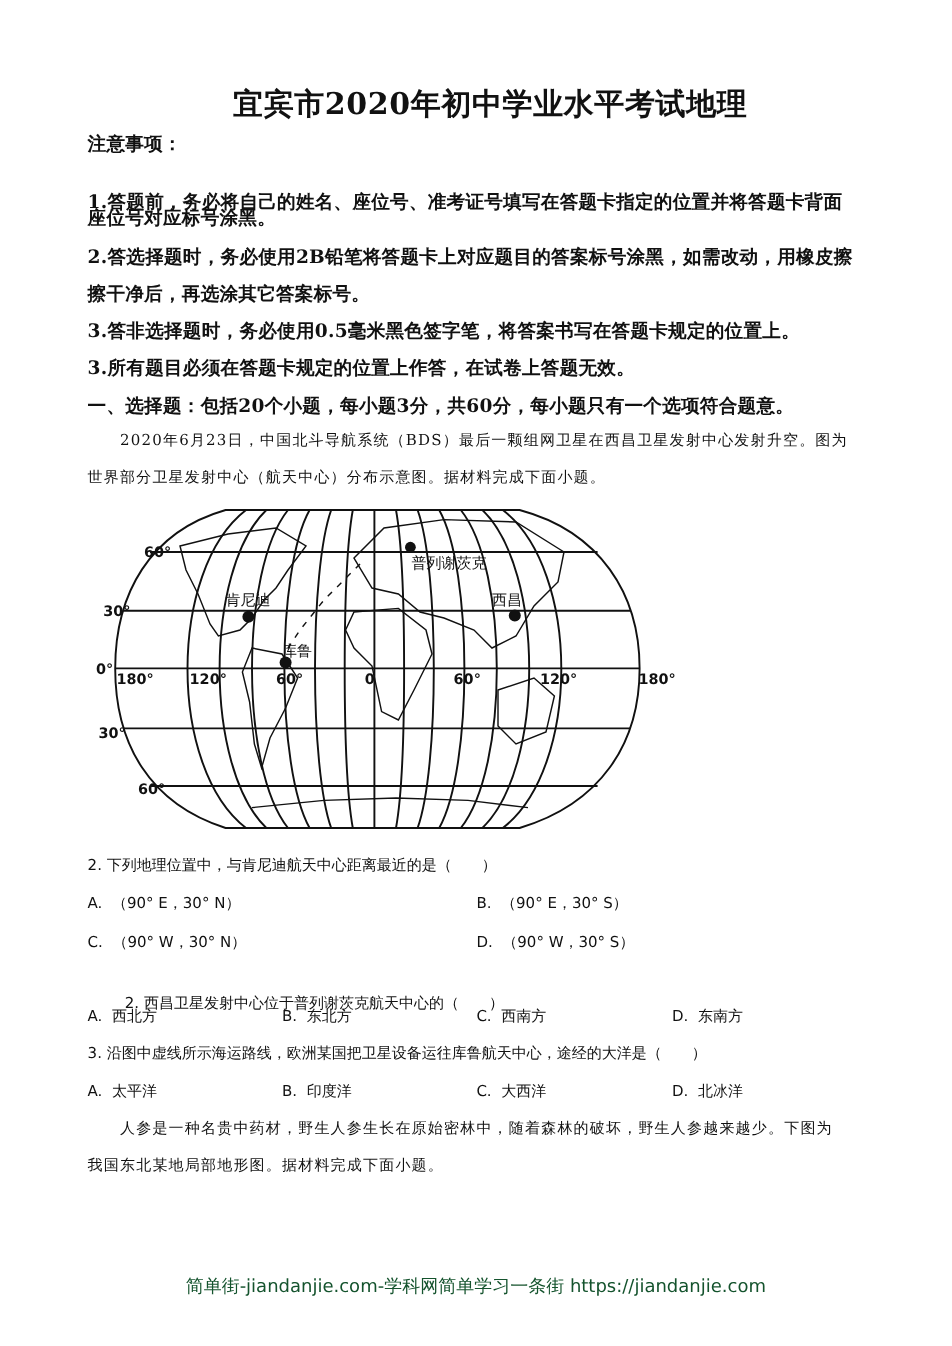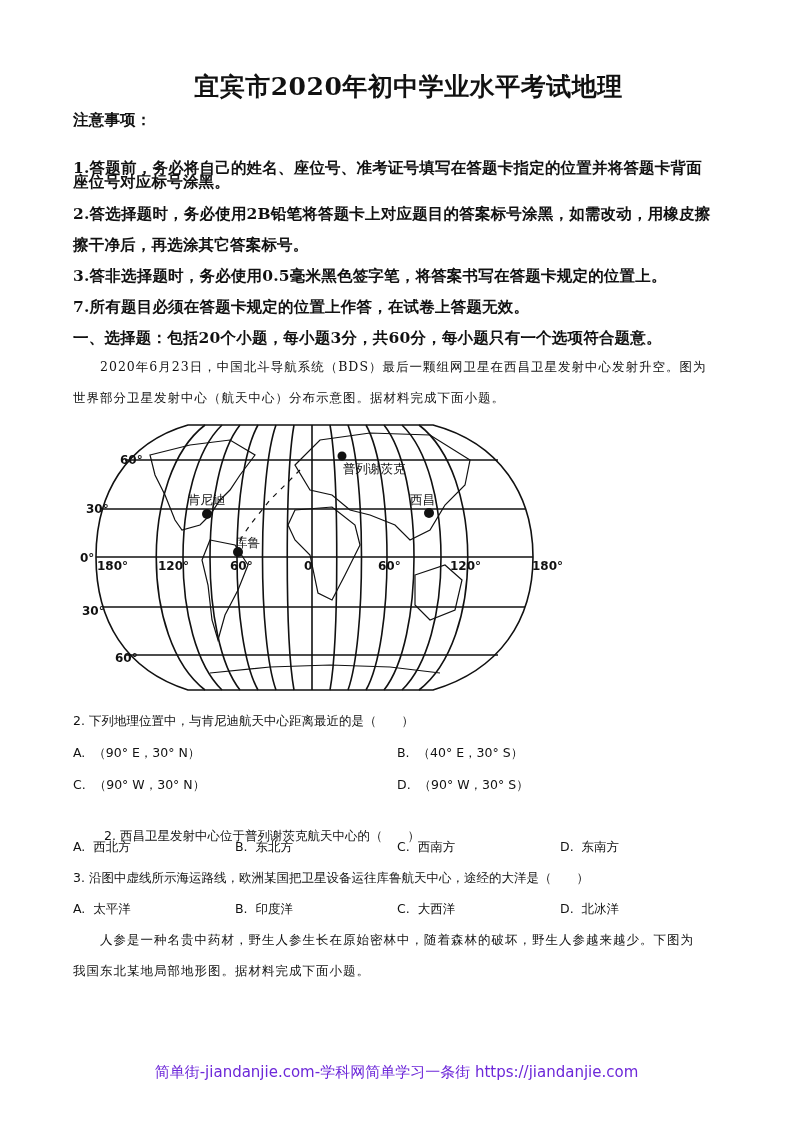--- a/index.html
+++ b/index.html
@@ -3,35 +3,35 @@
 <meta charset="utf-8">
 <style>
   html, body { margin:0; padding:0; background:#fff; }
   body { width:793px; height:1122px; position:relative; overflow:hidden; color:#111; font-family:"DejaVu Serif","Liberation Serif",serif; }
   .title { position:absolute; top:70px; left:12px; width:793px; text-align:center; font-size:25px; font-weight:bold; letter-spacing:0.5px; }
   .b { position:absolute; left:73px; font-size:15.5px; font-weight:bold; white-space:nowrap; letter-spacing:0.2px; }
   .p { position:absolute; font-size:12.5px; white-space:nowrap; letter-spacing:1px; }
   .q { position:absolute; font-size:12.5px; white-space:nowrap; font-family:"DejaVu Sans","Liberation Sans",sans-serif; }
   .opt { position:absolute; font-size:12.5px; white-space:nowrap; font-family:"DejaVu Sans","Liberation Sans",sans-serif; }
   .opt .lt { margin-right:8px; }
-  .footer { position:absolute; top:1063px; left:0; width:793px; text-align:center; font-size:15px; color:#6d28d9; font-family:"DejaVu Sans","Liberation Sans",sans-serif; }
+  .footer { position:absolute; top:1063px; left:0; width:793px; text-align:center; font-size:15px; color:#14532d; font-family:"DejaVu Sans","Liberation Sans",sans-serif; }
   #map { position:absolute; left:70px; top:415px; }
 </style>
 </head>
 <body>
 
 <div class="title">宜宾市2020年初中学业水平考试地理</div>
 
 <div class="b" style="top:110px;">注意事项：</div>
 <div class="b" style="top:158px;">1.答题前，务必将自己的姓名、座位号、准考证号填写在答题卡指定的位置并将答题卡背面</div>
 <div class="b" style="top:172px;">座位号对应标号涂黑。</div>
 <div class="b" style="top:204px;">2.答选择题时，务必使用2B铅笔将答题卡上对应题目的答案标号涂黑，如需改动，用橡皮擦</div>
 <div class="b" style="top:235px;">擦干净后，再选涂其它答案标号。</div>
 <div class="b" style="top:266px;">3.答非选择题时，务必使用0.5毫米黑色签字笔，将答案书写在答题卡规定的位置上。</div>
-<div class="b" style="top:297px;">7.所有题目必须在答题卡规定的位置上作答，在试卷上答题无效。</div>
+<div class="b" style="top:297px;">3.所有题目必须在答题卡规定的位置上作答，在试卷上答题无效。</div>
 <div class="b" style="top:328px;">一、选择题：包括20个小题，每小题3分，共60分，每小题只有一个选项符合题意。</div>
 
 <div class="p" style="top:359px; left:100px;">2020年6月23日，中国北斗导航系统（BDS）最后一颗组网卫星在西昌卫星发射中心发射升空。图为</div>
 <div class="p" style="top:390px; left:73px;">世界部分卫星发射中心（航天中心）分布示意图。据材料完成下面小题。</div>
 
 <svg id="map" width="500" height="285" viewBox="0 0 500 285">
   <g fill="none" stroke="#111" stroke-width="1.6">
 
     <path d="M118,10 L363,10 C430,28 463,80 463,142 C463,205 430,255 363,275 L118,275 C55,255 26,205 26,142 C26,80 55,28 118,10 Z"></path>
 
@@ -90,21 +90,21 @@
     <text x="160" y="155">60°</text>
     <text x="234" y="155">0</text>
     <text x="308" y="155">60°</text>
     <text x="380" y="155">120°</text>
     <text x="462" y="155">180°</text>
   </g>
 </svg>
 
 <div class="q" style="top:713px; left:73px;">2. 下列地理位置中，与肯尼迪航天中心距离最近的是（　　）</div>
 <div class="opt" style="top:745px; left:73px;"><span class="lt">A.</span><span>（90° E，30° N）</span></div>
-<div class="opt" style="top:745px; left:397px;"><span class="lt">B.</span><span>（40° E，30° S）</span></div>
+<div class="opt" style="top:745px; left:397px;"><span class="lt">B.</span><span>（90° E，30° S）</span></div>
 <div class="opt" style="top:777px; left:73px;"><span class="lt">C.</span><span>（90° W，30° N）</span></div>
 <div class="opt" style="top:777px; left:397px;"><span class="lt">D.</span><span>（90° W，30° S）</span></div>
 
 <div class="q" style="top:828px; left:73px;margin-left:31px;">2. 西昌卫星发射中心位于普列谢茨克航天中心的（　　）</div>
 <div class="opt" style="top:839px; left:73px;"><span class="lt">A.</span><span>西北方</span></div>
 <div class="opt" style="top:839px; left:235px;text-align:right;"><span class="lt">B.</span><span>东北方</span></div>
 <div class="opt" style="top:839px; left:397px;"><span class="lt">C.</span><span>西南方</span></div>
 <div class="opt" style="top:839px; left:560px;"><span class="lt">D.</span><span>东南方</span></div>
 
 <div class="q" style="top:870px; left:73px;">3. 沿图中虚线所示海运路线，欧洲某国把卫星设备运往库鲁航天中心，途经的大洋是（　　）</div>

